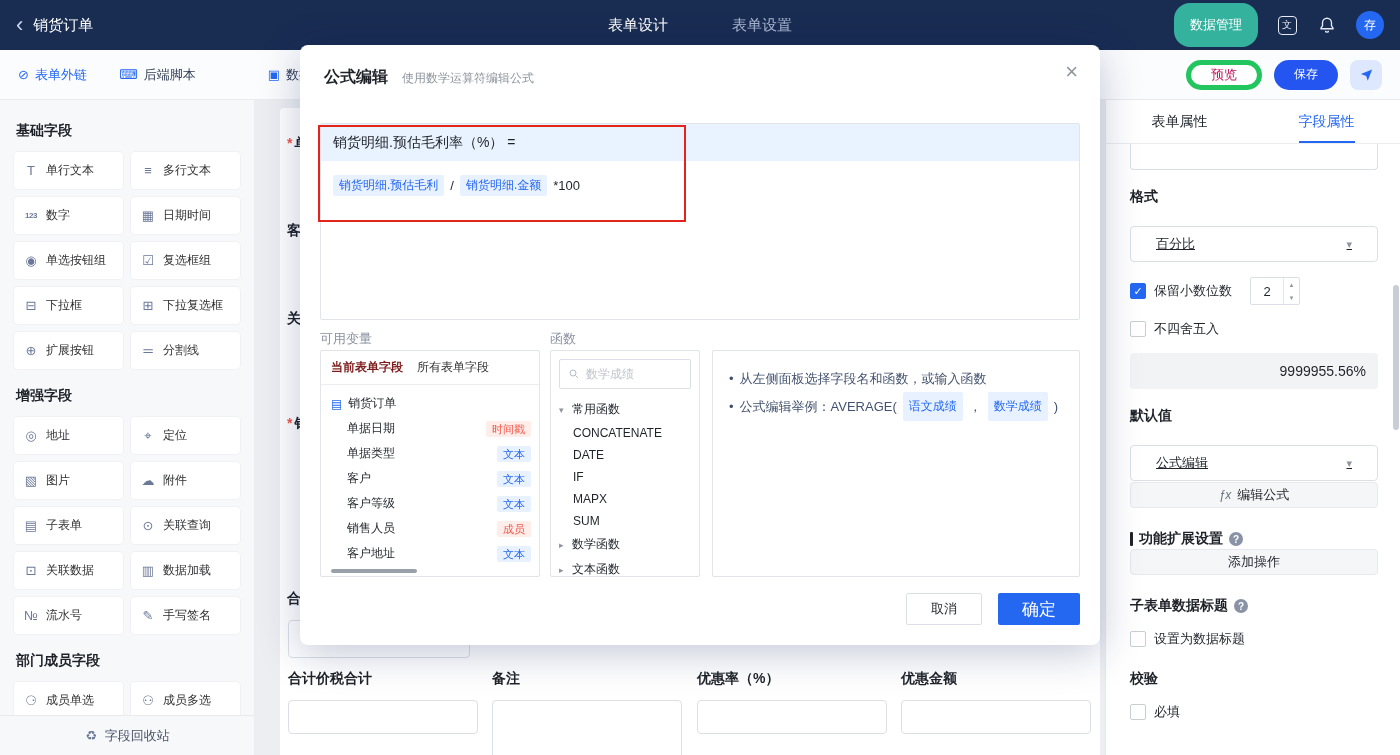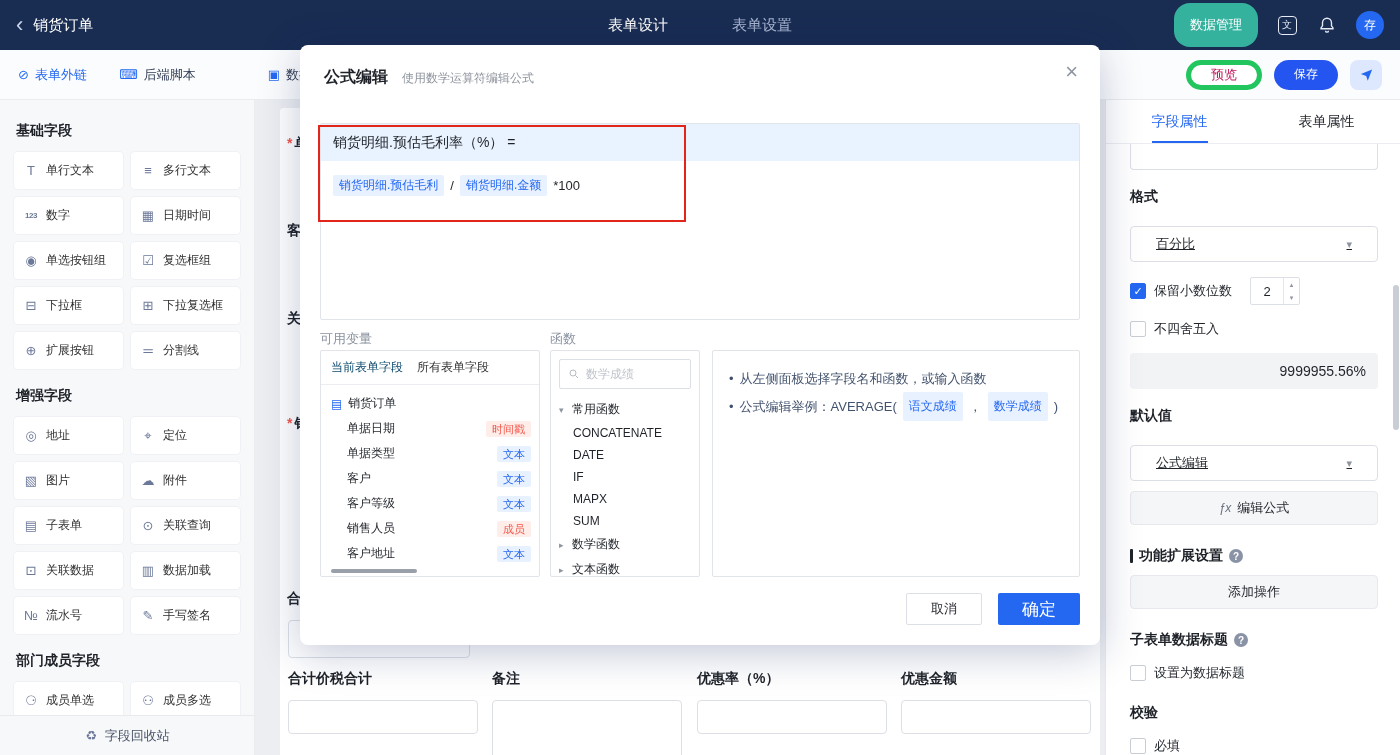--- a/index.html
+++ b/index.html
@@ -64,21 +64,21 @@
   .r-select { margin-top:20px; height:36px; border:1px solid #dcdfe6; border-radius:4px; display:flex; align-items:center; justify-content:space-between; padding:0 25px; font-size:13px; cursor:pointer;text-decoration:underline; }
   .r-select .chev { color:#8f959e; font-size:11px; }
   .chk-row { display:flex; align-items:center; gap:8px; margin-top:15px; font-size:13px; color:#1f2329; }
   .chk { width:16px; height:16px; border:1px solid #c9cdd4; border-radius:2px; background:#fff; flex:none; cursor:pointer; display:flex; align-items:center; justify-content:center; }
   .chk.checked { background:#2468f2; border-color:#2468f2; color:#fff; font-size:11px; }
   .num-input { margin-left:10px; width:50px; height:28px; border:1px solid #dcdfe6; border-radius:2px; display:flex; align-items:stretch; overflow:hidden; }
   .num-val { flex:1; display:flex; align-items:center; justify-content:center; font-size:13px; }
   .num-steps { width:16px; border-left:1px solid #e5e7eb; display:flex; flex-direction:column; }
   .num-steps span { flex:1; display:flex; align-items:center; justify-content:center; font-size:7px; color:#8f959e; cursor:pointer; }
   .gray-box { margin-top:15px; height:36px; background:#f2f3f5; border-radius:4px; display:flex; align-items:center; justify-content:flex-end; padding:0 12px; font-size:14px; color:#1f2329; }
-  .gray-btn { margin-top:10px; height:34px; background:#f5f6f8; border:1px solid #e7e9ee; border-radius:4px; display:flex; align-items:center; justify-content:center; gap:6px; font-size:13px; color:#1f2329; cursor:pointer; }
+  .gray-btn { margin-top:1px; height:26px; background:#f5f6f8; border:1px solid #e7e9ee; border-radius:4px; display:flex; align-items:center; justify-content:center; gap:6px; font-size:13px; color:#1f2329; cursor:pointer; }
   .fx { font-style:italic; color:#6b7280; font-size:12px; }
   .sec-head { margin-top:22px; display:flex; align-items:center; gap:6px; font-size:14px; font-weight:bold; }
   .sec-bar { width:3px; height:14px; background:#1f2329; border-radius:1px; }
   .help-circle { width:14px; height:14px; border-radius:50%; background:#8a93a6; color:#fff; font-size:10px; display:flex; align-items:center; justify-content:center; cursor:pointer; }
   .rp-scroll { position:absolute; right:1px; top:185px; width:6px; height:145px; background:#c9ced6; border-radius:3px; cursor:grab; }
 
   
   .modal { position:absolute; left:300px; top:45px; width:800px; height:600px; background:#fff; border-radius:8px; box-shadow:0 8px 40px rgba(15,35,95,0.25); z-index:40; }
   .m-title-row { position:absolute; top:22px; left:24px; display:flex; align-items:baseline; gap:14px; }
   .m-title { font-size:16px; font-weight:bold; }
@@ -90,21 +90,21 @@
   .tag-blue { background:#e8f1ff; color:#2468f2; padding:2px 6px; border-radius:2px; font-size:12px; cursor:pointer; }
   .f-op { color:#1f2329; }
   .red-annot { position:absolute; left:18px; top:80px; width:368px; height:97px; border:2px solid #e1251b; z-index:6; pointer-events:none; }
   .p-label { position:absolute; top:285px; font-size:13px; color:#8a919f; }
   .panel { position:absolute; top:305px; height:227px; border:1px solid #e1e4e8; border-radius:2px; background:#fff; overflow:hidden; }
   .vp { left:20px; width:220px; }
   .fp { left:250px; width:150px; }
   .hp { left:412px; width:368px; }
   .vp-tabs { height:34px; border-bottom:1px solid #ebedf0; display:flex; align-items:center; padding:0 10px; gap:14px; font-size:12px; }
   .vtab { cursor:pointer; color:#303133; }
-  .vtab.active { color:#0c4a6e; }
+  .vtab.active { color:#7f1d1d;font-weight:bold; }
   .tree { padding:6px 0; }
   .t-root { display:flex; align-items:center; gap:6px; padding:4px 10px; font-size:12px; cursor:pointer; }
   .t-root .ic { color:#2468f2; font-size:12px; }
   .t-row { display:flex; align-items:center; justify-content:space-between; padding:4px 8px 4px 26px; font-size:12px; cursor:pointer; }
   .t-tag { font-size:11px; padding:1px 6px; border-radius:2px; line-height:14px; }
   .t-tag.blue { color:#2468f2; background:#e8f1ff; }
   .t-tag.red { color:#f2564a; background:#feede9; }
   .v-hscroll { position:absolute; bottom:3px; left:10px; width:86px; height:4px; background:#9aa0aa; border-radius:2px; cursor:grab; }
   .search-wrap { padding:8px; }
   .search-box { height:30px; border:1px solid #dcdfe6; border-radius:2px; display:flex; align-items:center; gap:6px; padding:0 8px; cursor:text; }
@@ -299,22 +299,22 @@
     </div>
     <div class="fld" style="left:621px">
       <div class="fld-label">优惠金额</div>
       <div class="fld-input"></div>
     </div>
   </div>
 </div>
 
 <div class="rpanel">
   <div class="rp-tabs">
+    <div class="rp-tab">表单属性</div>
     <div class="rp-tab active">字段属性</div>
-    <div class="rp-tab">表单属性</div>
   </div>
   <div class="rp-body">
     <div class="partial-top-input"></div>
 
     <div class="r-label">格式</div>
     <div class="r-select">
       <span>百分比</span>
       <span class="chev">▾</span>
     </div>
 

